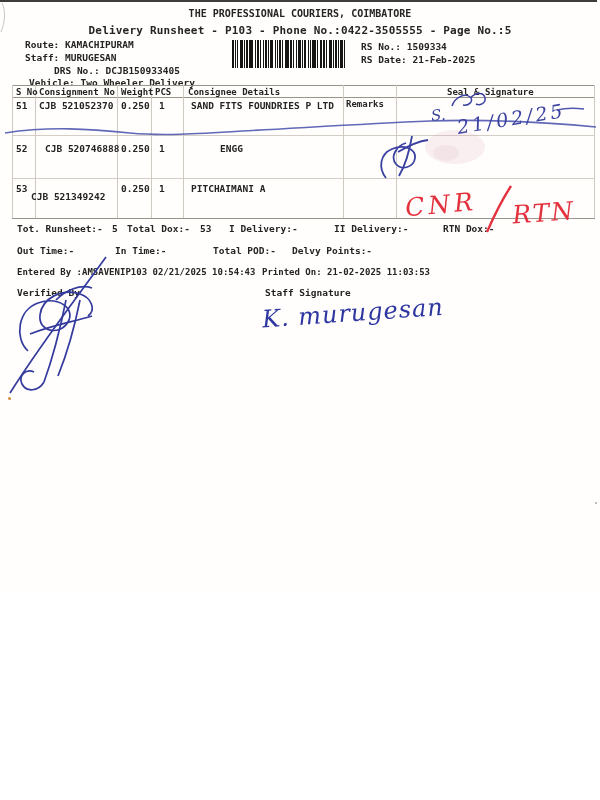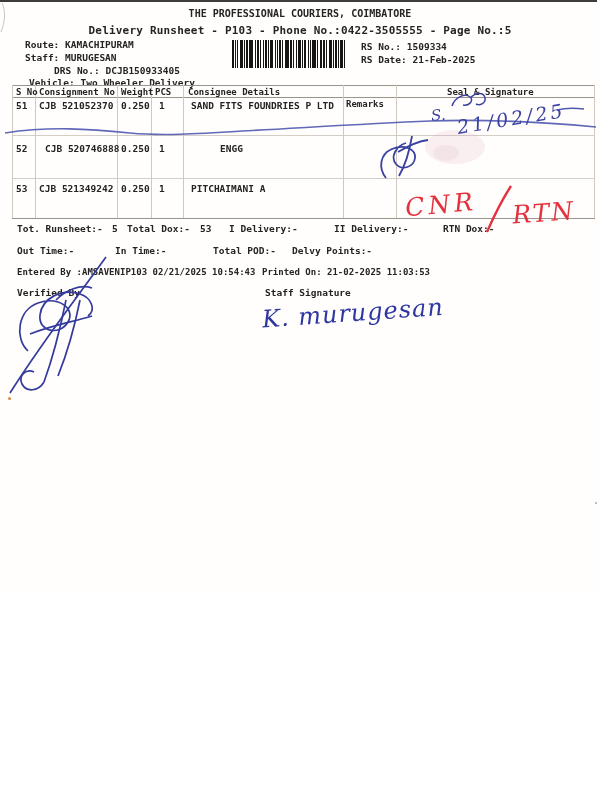--- a/index.html
+++ b/index.html
@@ -114,21 +114,21 @@
   <div class="abs" style="top:143px;">
     <span class="abs txt t95" style="left:16px;">52</span>
     <span class="abs txt t95" style="left:45px;">CJB 520746888</span>
     <span class="abs txt t95" style="left:121px;">0.250</span>
     <span class="abs txt t95" style="left:159px;">1</span>
     <span class="abs txt t95" style="left:191px;margin-left:29px;">ENGG</span>
     <span class="abs txt t95" style="left:346px;"></span>
   </div>
   <div class="abs" style="top:183px;">
     <span class="abs txt t95" style="left:16px;">53</span>
-    <span class="abs txt t95" style="left:39px;">CJB 521349242</span>
+    <span class="abs txt t95" style="left:31px;margin-top:8px;">CJB 521349242</span>
     <span class="abs txt t95" style="left:121px;">0.250</span>
     <span class="abs txt t95" style="left:159px;">1</span>
     <span class="abs txt t95" style="left:191px;">PITCHAIMANI A</span>
     <span class="abs txt t95" style="left:346px;"></span>
   </div>
 
   <div class="abs" style="top:223px;">
     <span class="abs txt t95" style="left:17px;">Tot. Runsheet:-</span>
     <span class="abs txt t95" style="left:112px;">5</span>
     <span class="abs txt t95" style="left:127px;">Total Dox:-</span>

